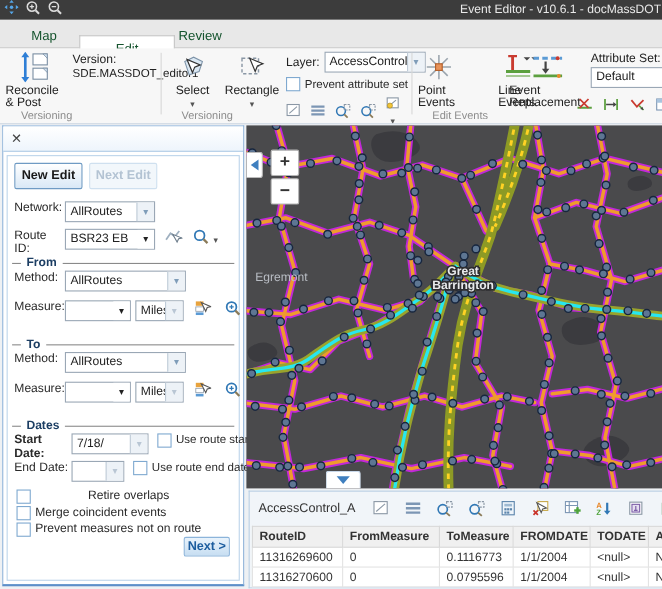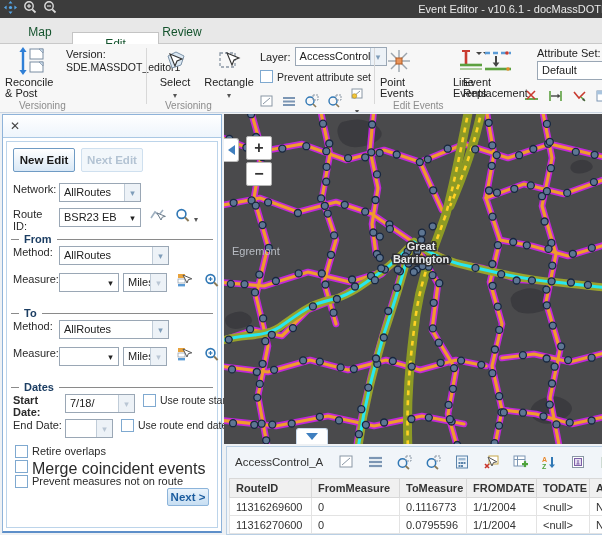--- a/index.html
+++ b/index.html
@@ -426,27 +426,27 @@
     <div class="prow" style="left:10px;top:304px;">
       <span class="plabel" style="width:52px;">End Date:</span>
       <div class="dd dis" style="width:48px;">
         <span class="v"></span>
         <span class="b"></span>
       </div>
       <span class="cb" style="margin-left:8px;"></span>
       <span class="cbl">Use route end date</span>
     </div>
 
-    <div class="prow" style="left:12px;top:330px;">
+    <div class="prow" style="left:12px;top:330px;gap:48px;">
       <span class="cb"></span>
       <span class="cbl" style="font-size:11px;">Retire overlaps</span>
     </div>
     <div class="prow" style="left:12px;top:345px;">
       <span class="cb"></span>
-      <span class="cbl" style="font-size:16px;">Merge coincident events</span>
+      <span class="cbl" style="font-size:11px;">Merge coincident events</span>
     </div>
     <div class="prow" style="left:12px;top:360px;">
       <span class="cb"></span>
       <span class="cbl" style="font-size:11px;">Prevent measures not on route</span>
     </div>
 
     <div class="btn btn-next" style="position:absolute;right:12px;top:373px;width:42px;height:18px;">Next &gt;</div>
   </div>
 
   <div class="map">

